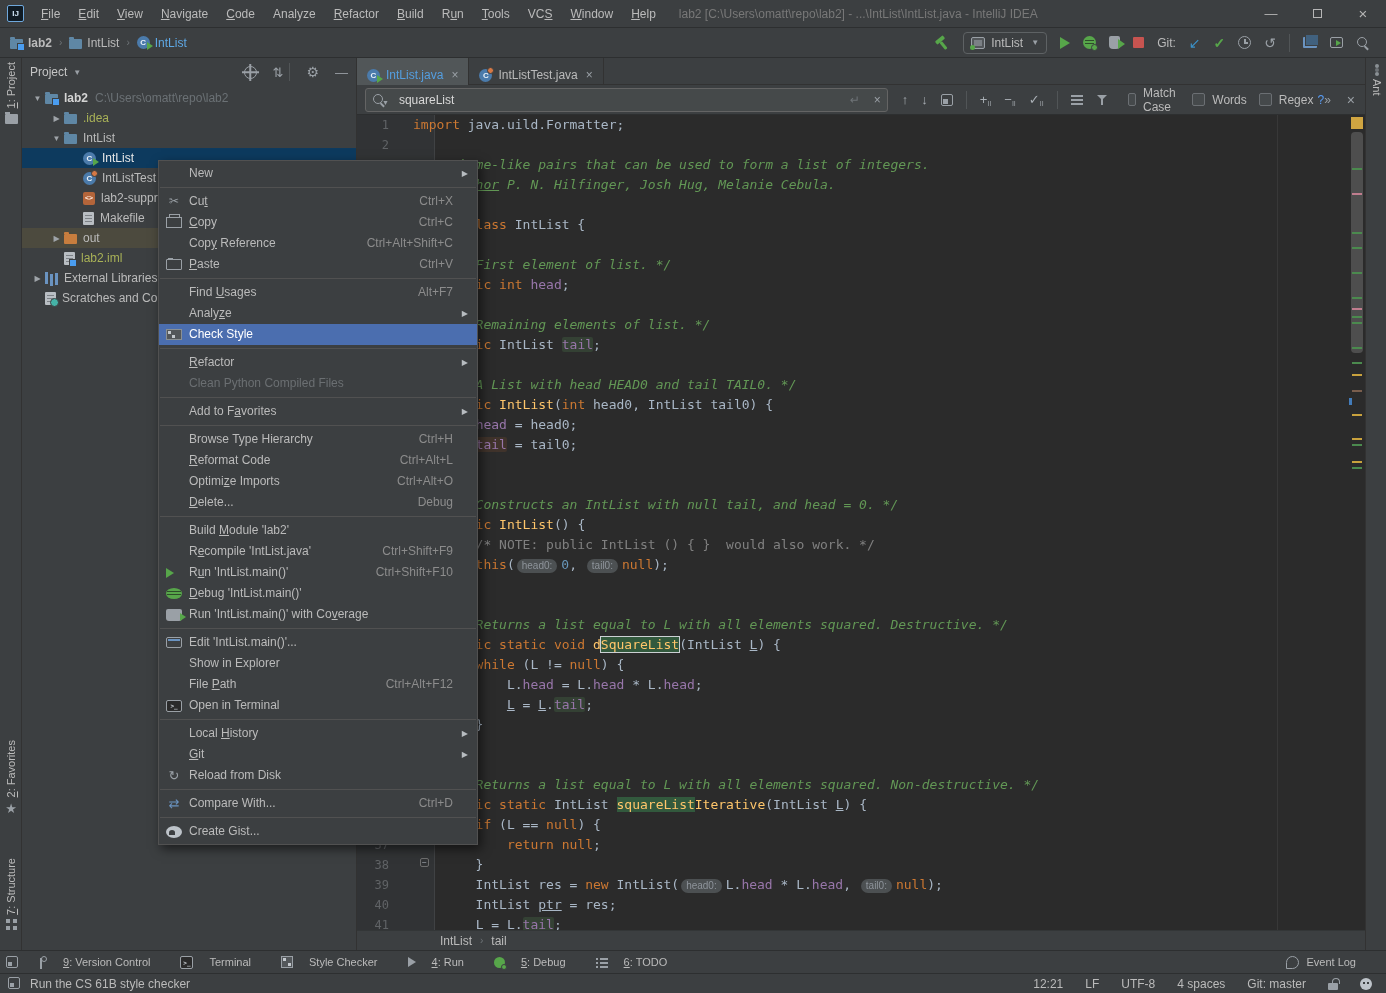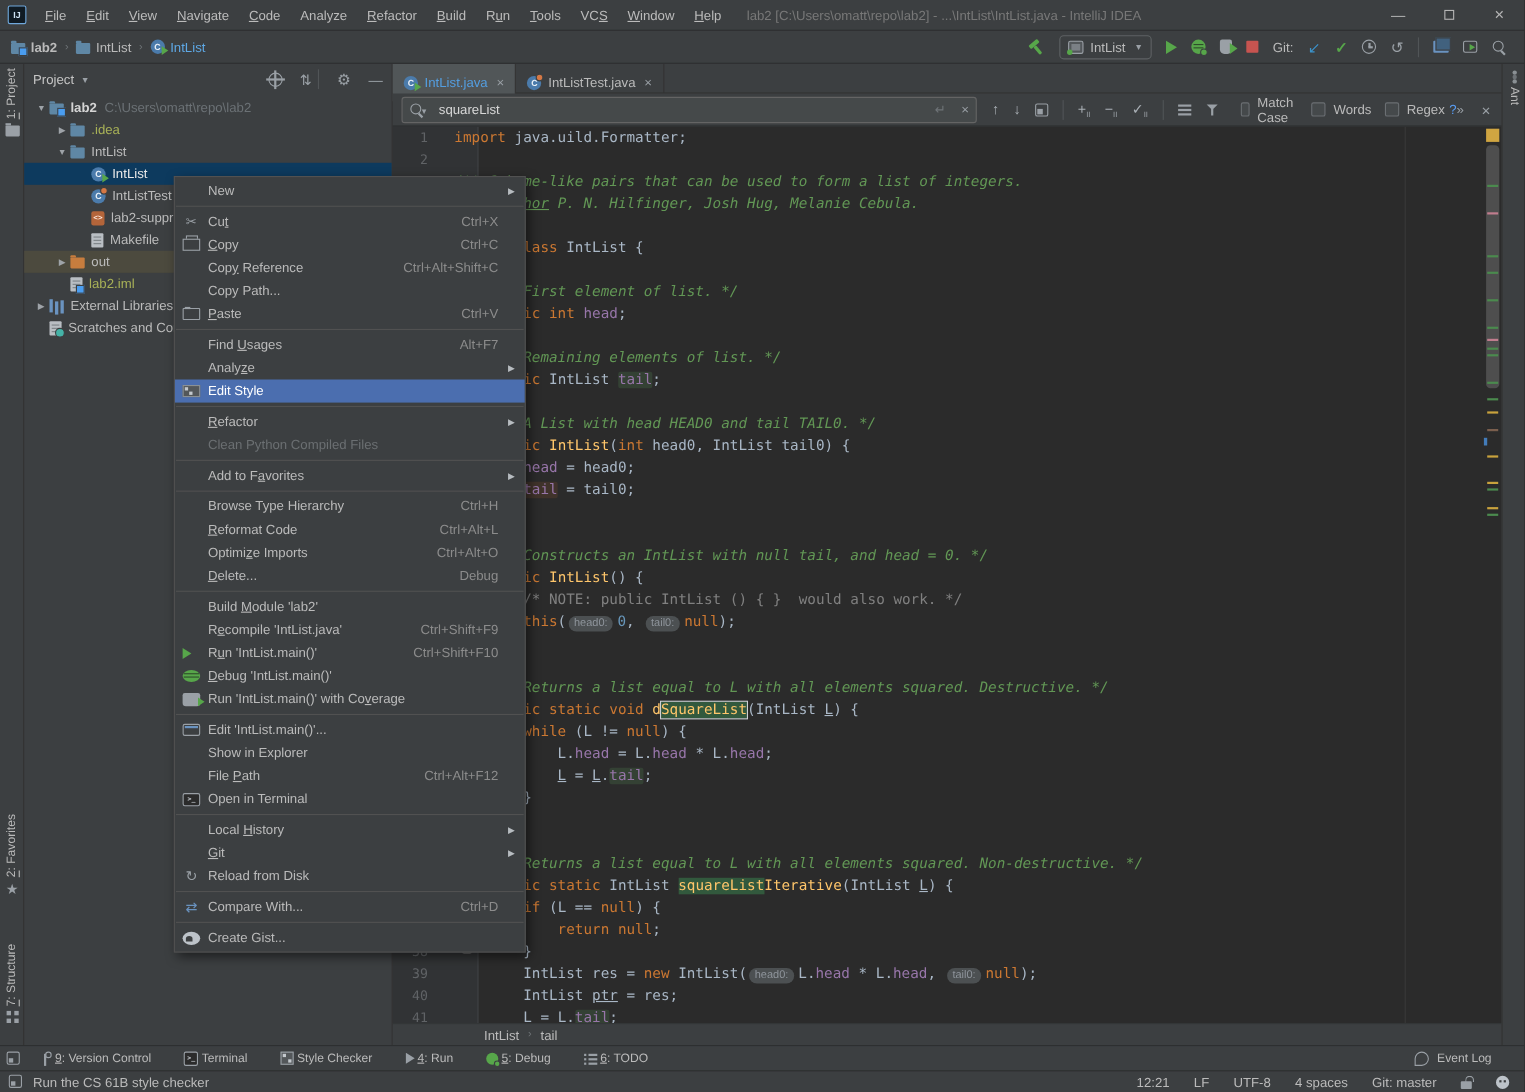--- a/index.html
+++ b/index.html
@@ -227,21 +227,21 @@
   .i-ant::before{content:"";position:absolute;left:2px;top:0;width:4px;height:4px;border-radius:50%;background:#8a9094;box-shadow:0 4px 0 #6e7377,0 8px 0 #8a9094}
   .i-star::before{content:"★";color:#9aa0a6;font-size:13px}
   .i-struct{width:11px;height:11px}
   .i-struct::before{content:"";position:absolute;left:0;top:0;width:4px;height:4px;background:#9aa0a6;box-shadow:7px 0 0 #9aa0a6,0 7px 0 #9aa0a6,7px 7px 0 #9aa0a6}
   .i-projfold{width:13px;height:10px;background:#9aa0a6;border-radius:1px;margin-top:2px}
   .i-projfold::before{content:"";position:absolute;top:-2px;left:0;width:5px;height:2px;background:inherit}
 
   
   #bottom-toolbar{position:absolute;left:0;top:950px;width:1386px;height:23px;background:#3c3f41;border-top:1px solid #2d2f30;display:flex;align-items:center;z-index:10}
   #bottom-windows{display:flex;align-items:center;gap:30px;margin-left:35px}
-  .bw{display:flex;align-items:center;gap:3px;color:#bbbbbb;font-size:11px}
+  .bw{display:flex;align-items:center;gap:16px;color:#bbbbbb;font-size:11px}
   #event-log{margin-left:auto;display:flex;gap:7px;margin-right:30px;font-size:11px}
   #status-bar{position:absolute;left:0;top:973px;width:1386px;height:20px;background:#3c3f41;border-top:1px solid #2d2f30;display:flex;align-items:center;z-index:10}
   #status-msg{margin-left:30px;color:#bbbbbb}
   #status-left-icon{position:absolute;left:8px;top:3px}
   #status-right{margin-left:auto;display:flex;align-items:center;gap:22px;margin-right:14px;color:#bbbbbb}
 </style>
 </head>
 <body>
 
 <div id="title-bar">
@@ -550,38 +550,35 @@
     <div class="mrow">
       <span class="mico icn mi-copy"></span>
       <span class="mlabel"><u>C</u>opy</span>
       <span class="msc">Ctrl+C</span>
     </div>
     <div class="mrow">
       <span class="mlabel">Cop<u>y</u> Reference</span>
       <span class="msc">Ctrl+Alt+Shift+C</span>
     </div>
     <div class="mrow">
-      <span class="mlabel">Copy Path...</span>
-    </div>
-    <div class="mrow">
       <span class="mico icn mi-paste"></span>
       <span class="mlabel"><u>P</u>aste</span>
       <span class="msc">Ctrl+V</span>
     </div>
     <div class="msep"></div>
     <div class="mrow">
       <span class="mlabel">Find <u>U</u>sages</span>
       <span class="msc">Alt+F7</span>
     </div>
     <div class="mrow sub">
       <span class="mlabel">Analy<u>z</u>e</span>
     </div>
     <div class="mrow selected">
       <span class="mico icn mi-checkstyle"></span>
-      <span class="mlabel">Edit Style</span>
+      <span class="mlabel">Check Style</span>
     </div>
     <div class="msep"></div>
     <div class="mrow sub">
       <span class="mlabel"><u>R</u>efactor</span>
     </div>
     <div class="mrow disabled">
       <span class="mlabel">Clean Python Compiled Files</span>
     </div>
     <div class="msep"></div>
     <div class="mrow sub">

